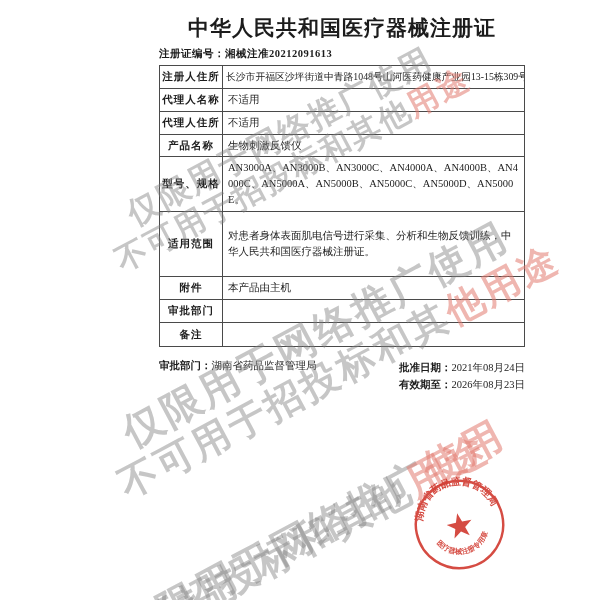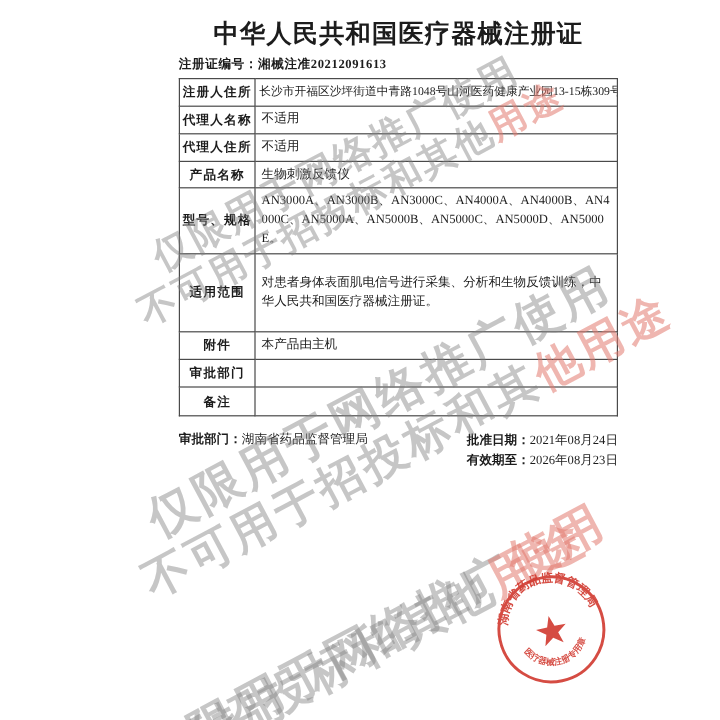--- a/index.html
+++ b/index.html
@@ -2,21 +2,21 @@
 <html><head>
 <meta charset="utf-8">
 <style>
   html,body{margin:0;padding:0;}
   body{
     width:600px;height:600px;position:relative;overflow:hidden;
     background:#fdfdfd;color:#1c1c1c;
     font-family:"Liberation Serif","DejaVu Serif",serif;
   }
   .page{position:absolute;inset:0;background:#fff;}
-  .content{position:absolute;left:111px;top:14px;width:366px;z-index:1;padding-left:38px;}
+  .content{position:absolute;left:121px;top:14px;width:366px;z-index:1;padding-left:38px;}
   .title{
     text-align:center;font-size:21px;font-weight:bold;letter-spacing:1px;
     white-space:nowrap;
   }
   .regno{margin-top:5px;font-size:10.5px;font-weight:bold;letter-spacing:.5px;}
   table.cert{
     width:100%;border-collapse:collapse;margin-top:4px;table-layout:fixed;
   }
   table.cert td{
     border:1px solid #4a4a4a;font-size:10.5px;vertical-align:middle;

